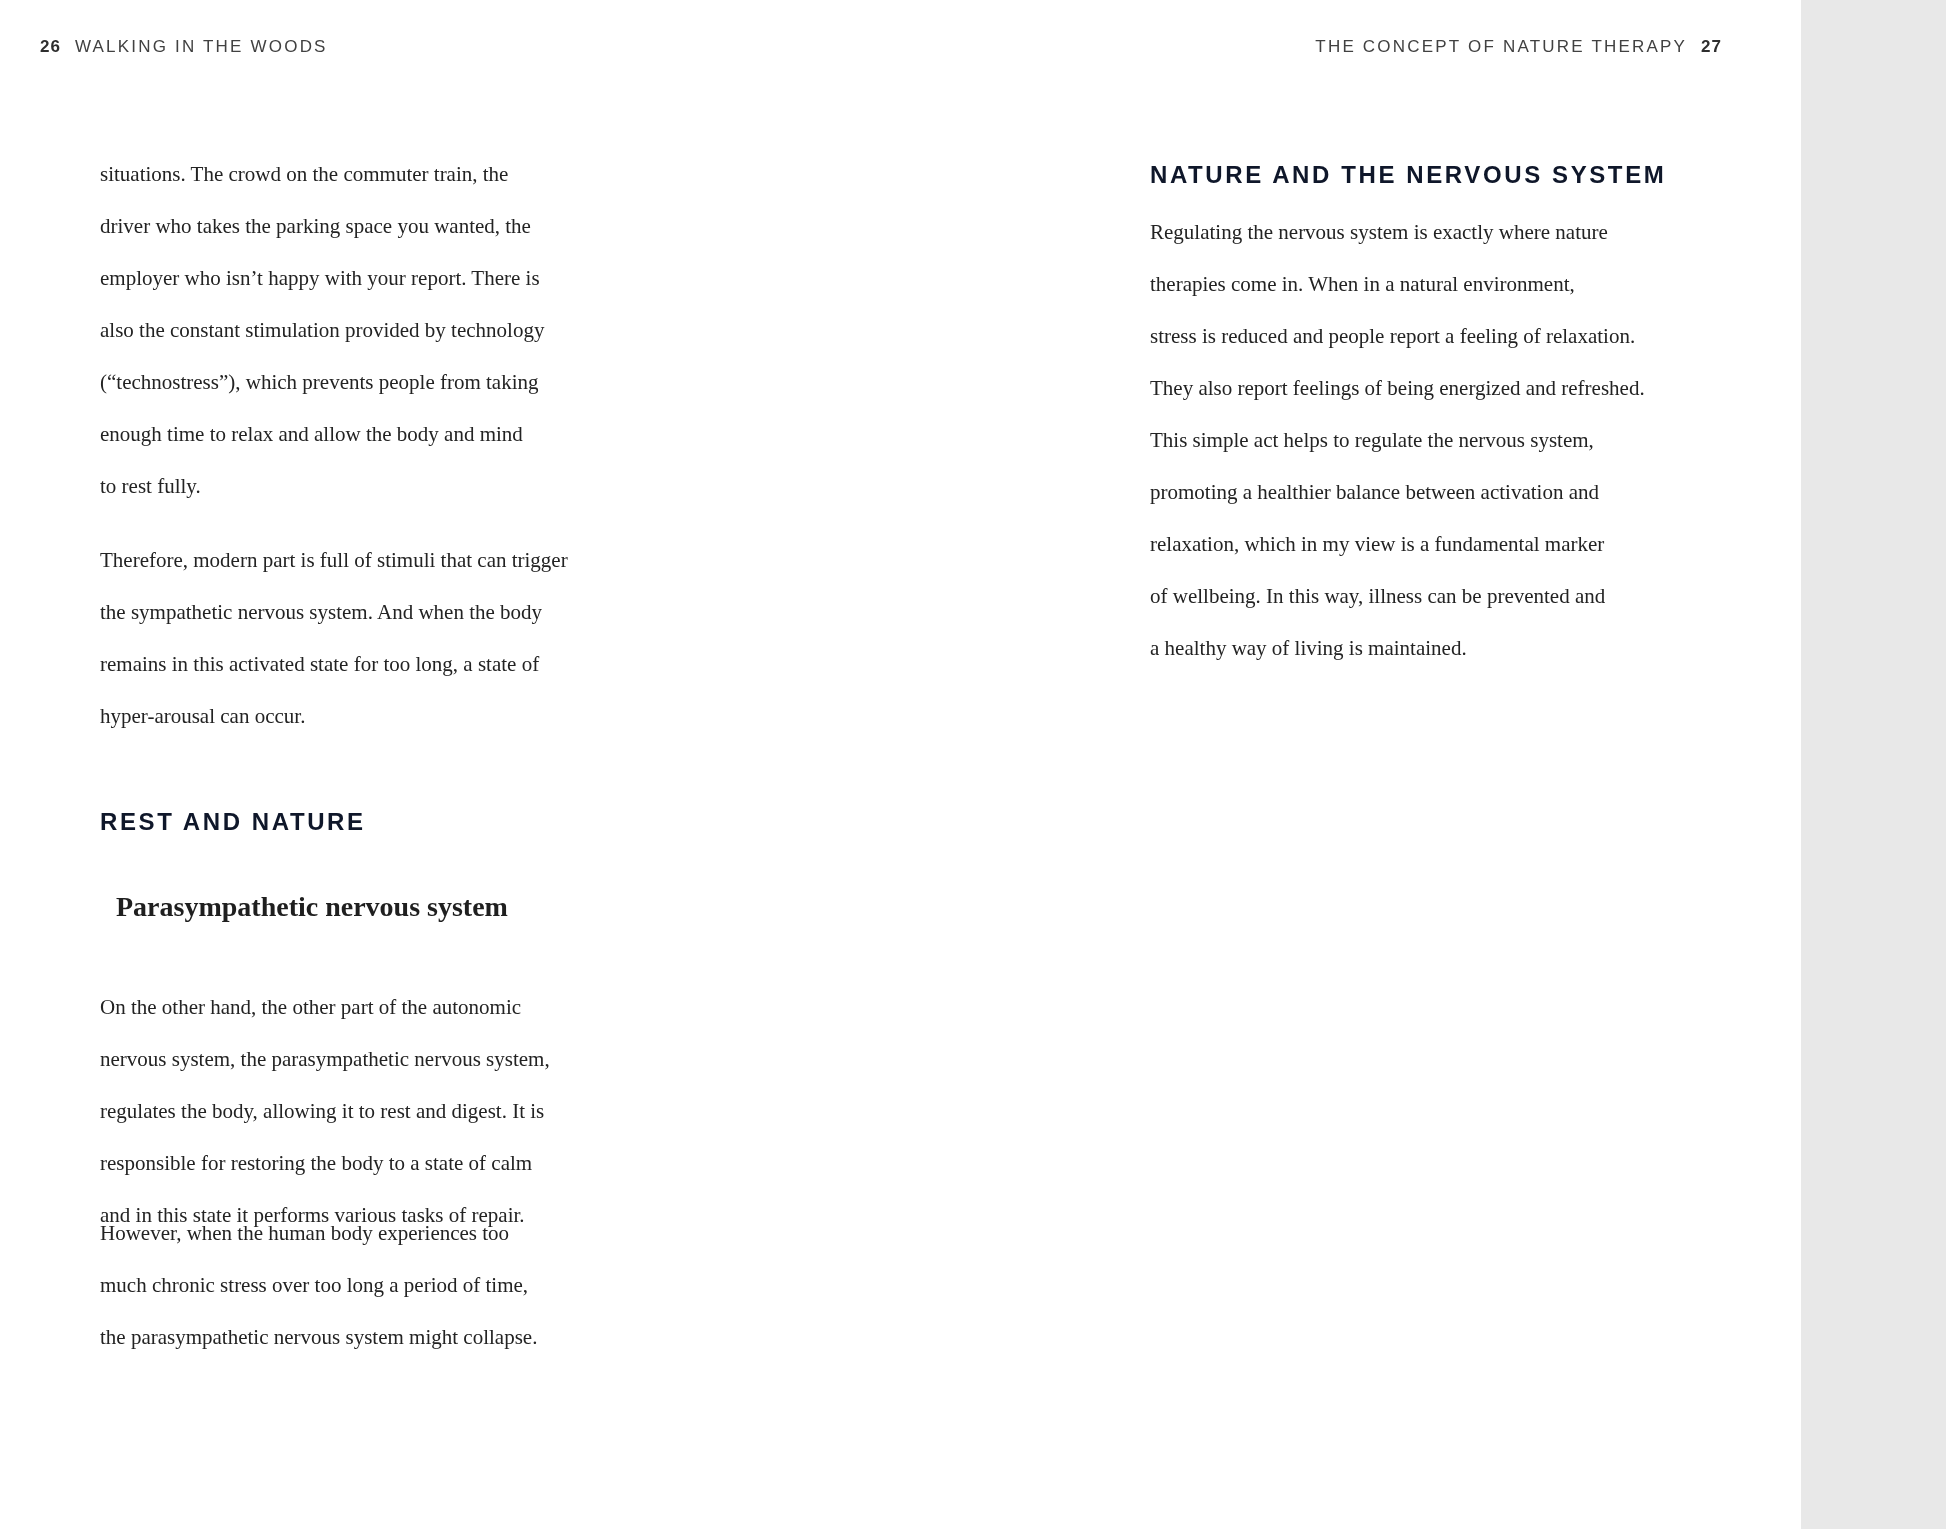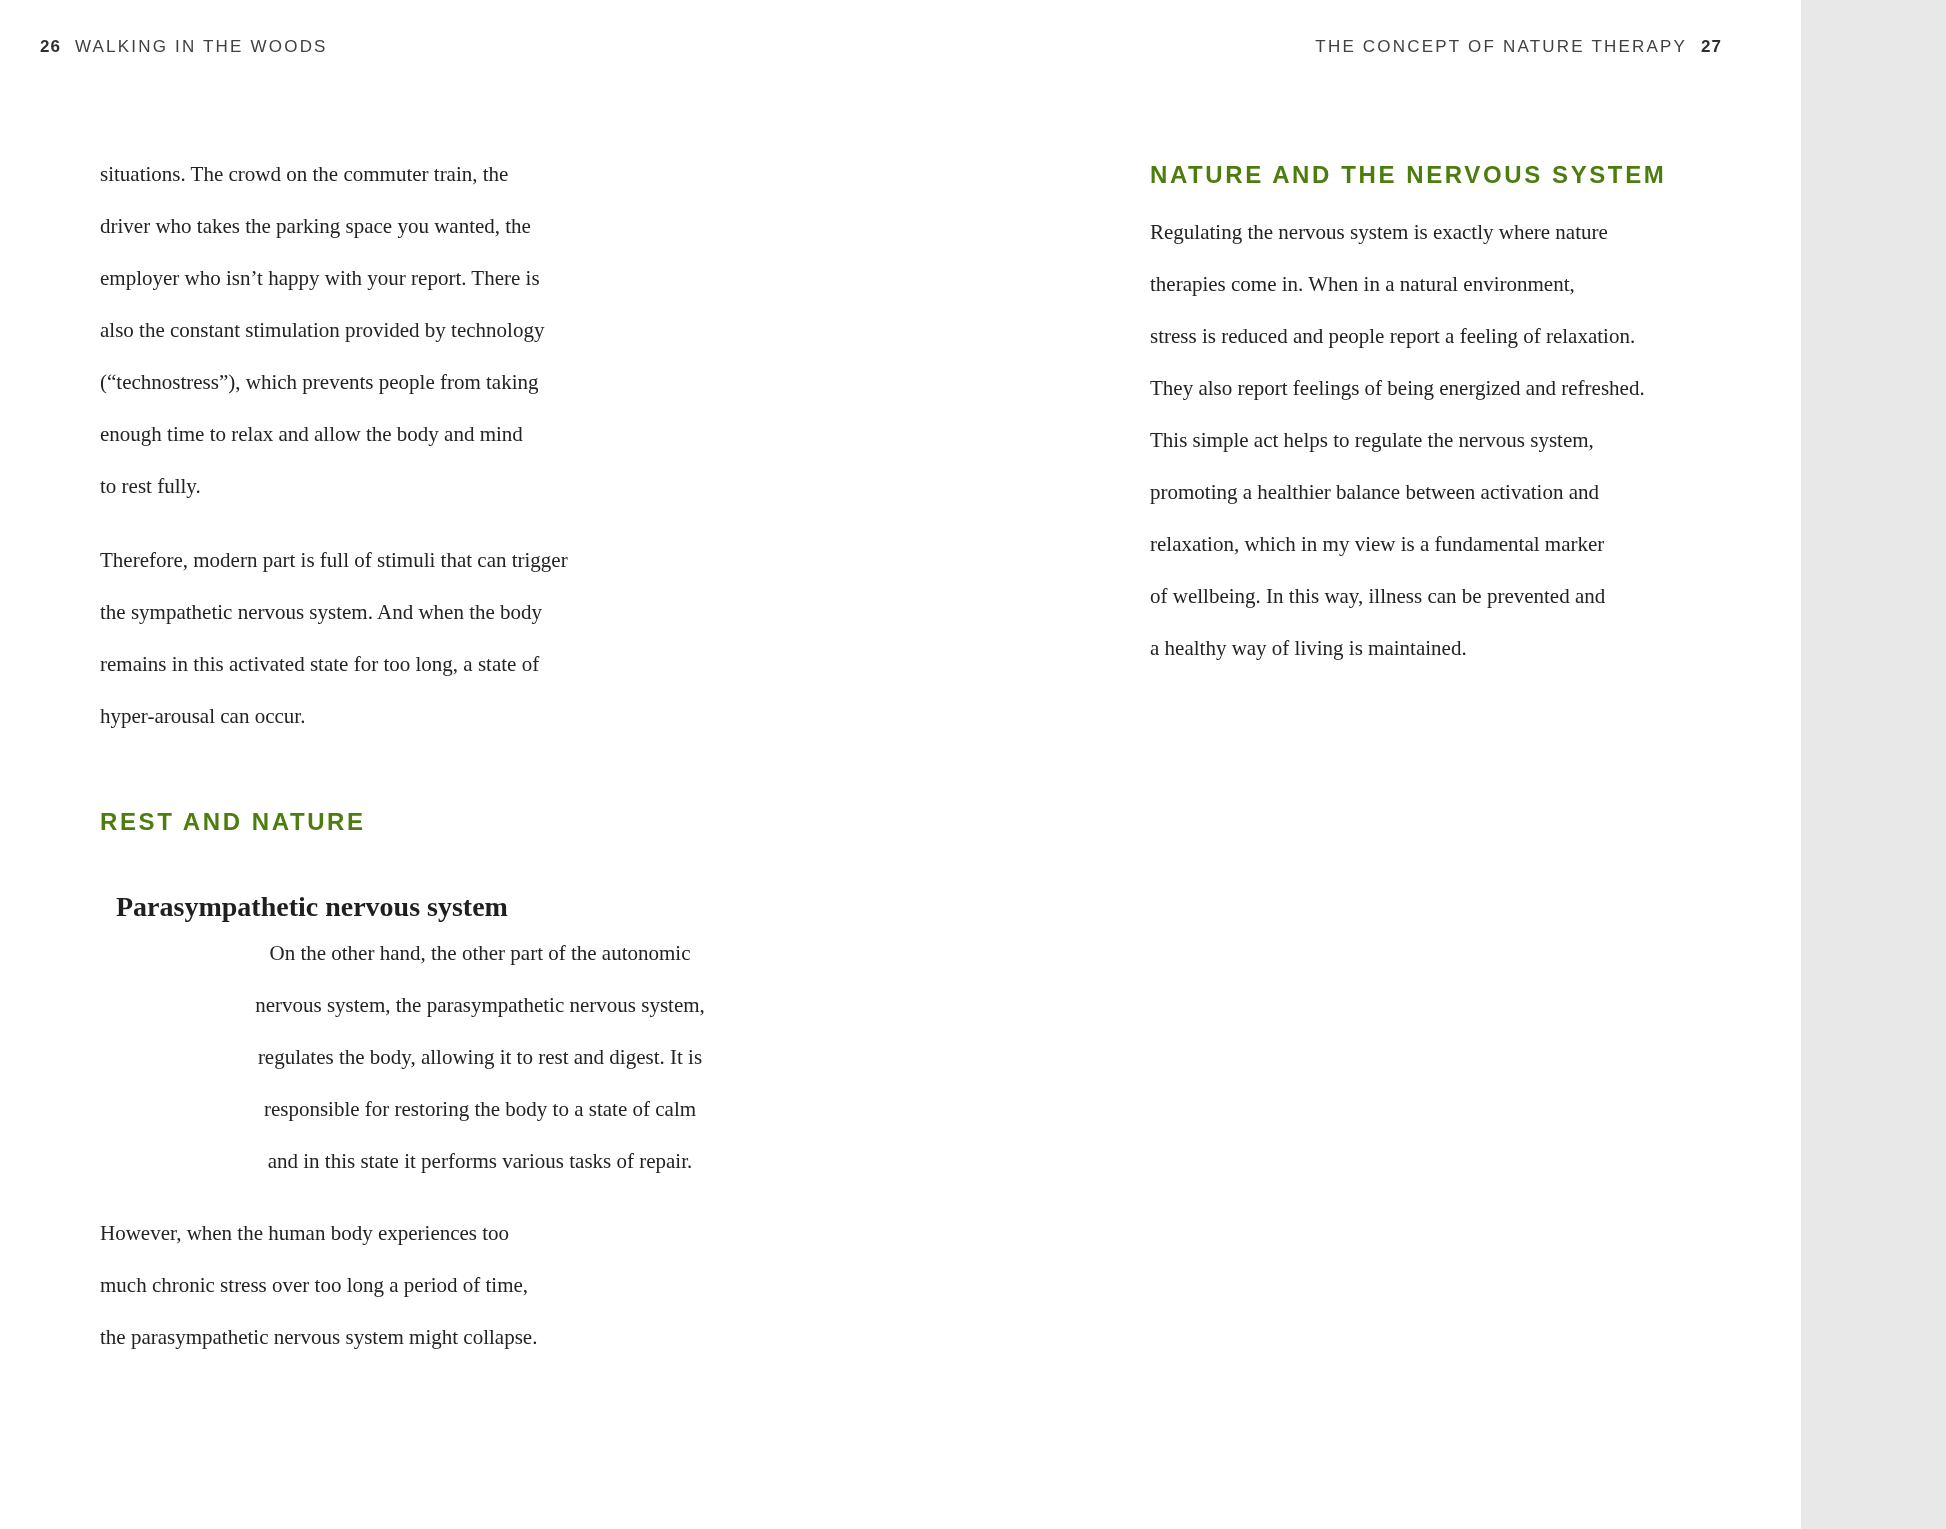--- a/index.html
+++ b/index.html
@@ -45,40 +45,40 @@
     color: #232323;
   }
   .section-heading {
     position: absolute;
     margin: 0;
     font-family: "Liberation Sans", sans-serif;
     font-weight: 700;
     font-size: 24px;
     line-height: 28px;
     letter-spacing: 2.6px;
-    color: #4d7c0f;
+    color: #0f172a;
     white-space: nowrap;
   }
   .sub-heading {
     position: absolute;
     margin: 16px;
     font-family: "Liberation Serif", serif;
     font-weight: 600;
     font-size: 28px;
     line-height: 34px;
     color: #1f1f1f;
     white-space: nowrap;
   }
 
   
   .lp-p1 { left: 100px; top: 148px; }
   .lp-p2 { left: 100px; top: 534px; }
   .lp-h2 { left: 100px; top: 808px; }
   .lp-h3 { left: 100px; top: 874px; }
-  .lp-p3 { left: 100px; top: 927px; text-align: center; }
+  .lp-p3 { left: 100px; top: 981px; }
   .lp-p4 { left: 100px; top: 1207px; }
 
   
   .rp-h2 { left: 1150px; top: 161px; }
   .rp-p1 { left: 1150px; top: 206px; }
 </style>
 </head>
 <body>
 
 <div class="spread">

